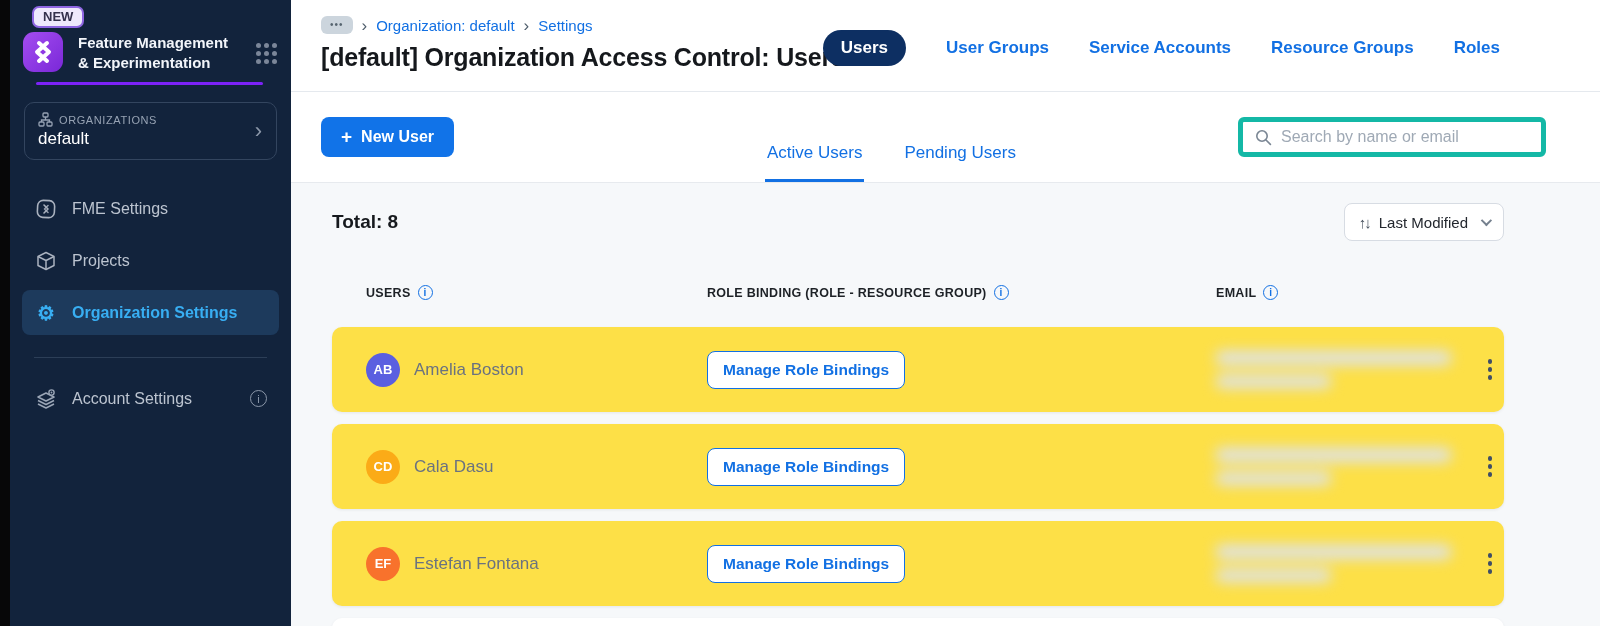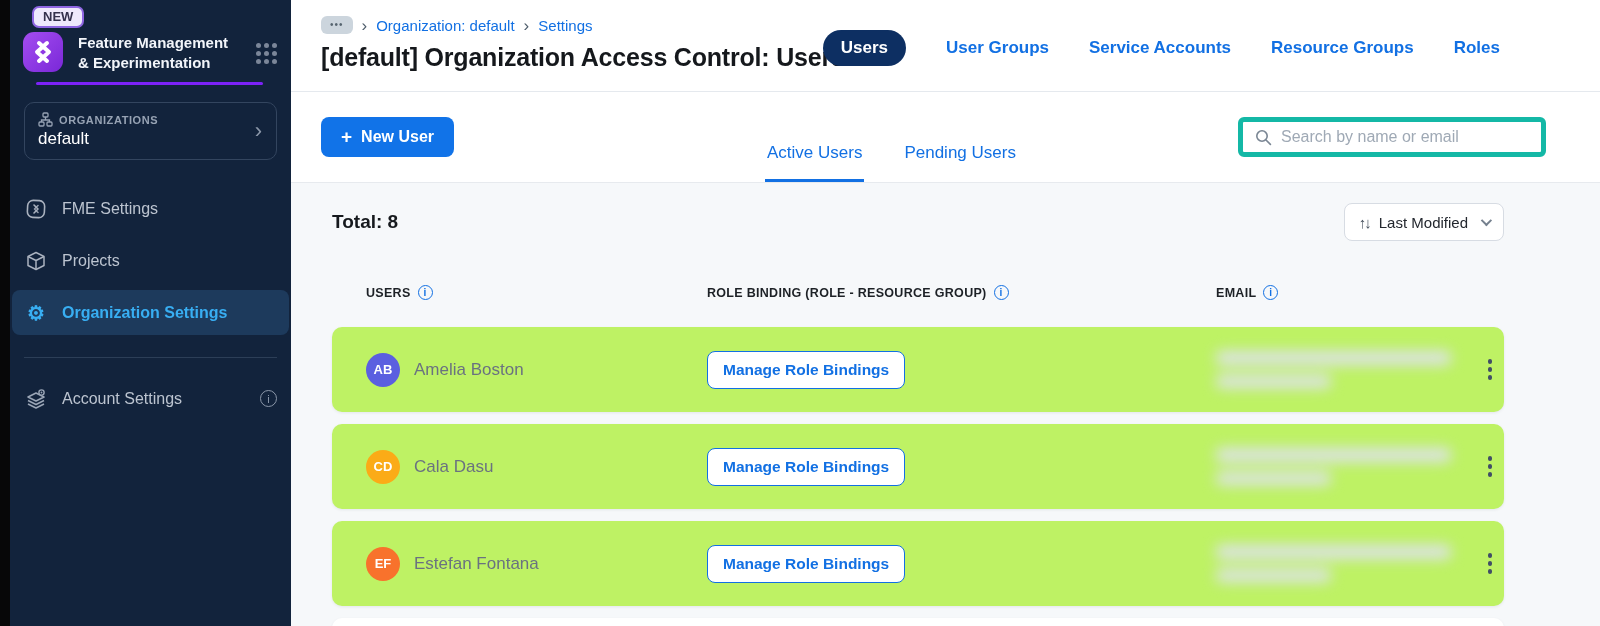--- a/index.html
+++ b/index.html
@@ -17,26 +17,26 @@
   .sb-brand { display:flex; align-items:flex-start; gap:14px; margin-top:3px; }
   .logo-mark { width:42px; height:42px; flex:0 0 auto; }
   .brand-title { font-size:15px; font-weight:bold; line-height:1.32; color:#f2f5fa; width:158px; padding-top:2px; }
   .apps-grid { margin-left:auto; margin-top:12px; display:grid; grid-template-columns:repeat(3,5px); gap:3px; cursor:pointer; }
   .apps-grid i { width:5px; height:5px; border-radius:50%; background:#7b8699; }
   .purple-rule { height:3px; background:#7c22f7; border-radius:2px; margin:9px 14px 0; }
 
   .org-box { margin:17px 14px 0; border:1px solid #33455f; border-radius:10px; padding:9px 12px 10px 13px;
     position:relative; cursor:pointer; }
   .org-label-row { display:flex; align-items:center; gap:6px; }
-  .org-label { font-size:11px; font-weight:bold; letter-spacing:.6px; color:#97a3b4; }
+  .org-label { font-size:11px; font-weight:normal; letter-spacing:.6px; color:#97a3b4; }
   .org-value { font-size:17px; color:#fff; margin-top:2px; }
   .org-chevron { position:absolute; right:14px; top:50%; transform:translateY(-50%);
     color:#8b97a9; font-size:22px; line-height:1; }
 
-  .sb-nav { margin-top:26px; padding:0 2px; }
+  .sb-nav { margin-top:26px; padding:0 12px; }
   .sb-item { height:45px; display:flex; align-items:center; gap:14px; padding:0 12px; border-radius:8px;
     color:#bcc4d0; font-size:16px; cursor:pointer; margin-bottom:7px; }
   .sb-item .sb-ic { width:24px; display:flex; justify-content:center; align-items:center; }
   .sb-item.active { background:#1d3a5c; color:#38aef2; font-weight:bold; }
   .sb-item.active .gear-glyph { color:#38aef2; }
   .gear-glyph { font-size:20px; line-height:1; color:#aab2bf; }
   .sb-divider { border-top:1px solid #2c3e57; margin:22px 12px 18px; }
   .sb-info { margin-left:auto; width:17px; height:17px; border:1.5px solid #8b97a9; border-radius:50%;
     color:#8b97a9; font-size:11px; display:flex; align-items:center; justify-content:center; font-style:normal; }
 
@@ -83,21 +83,21 @@
   .grid-cols { display:grid; grid-template-columns:341px 509px 1fr 48px; align-items:center;
     padding-left:34px; padding-right:18px; }
   .thead-row { margin-top:44px; }
   .th-cell { display:flex; align-items:center; gap:7px; font-size:12.5px; font-weight:bold; color:#1d2126;
     letter-spacing:.3px; }
   .info-blue { width:15px; height:15px; border:1.5px solid #1270e3; border-radius:50%; color:#1270e3;
     font-size:10px; display:inline-flex; align-items:center; justify-content:center; font-style:normal;
     font-weight:bold; cursor:pointer; flex:0 0 auto; }
 
   .cards { margin-top:27px; }
-  .card { background:#bef264; border-radius:10px; height:85px; margin-bottom:12px;
+  .card { background:#fde047; border-radius:10px; height:85px; margin-bottom:12px;
     box-shadow:0 1px 3px rgba(23,34,57,.08); }
   .user-cell { display:flex; align-items:center; gap:14px; }
   .avatar { width:34px; height:34px; border-radius:50%; color:#fff; font-size:13px; font-weight:bold;
     display:flex; align-items:center; justify-content:center; flex:0 0 auto; }
   .user-name { font-size:17px; color:#6a7280; }
   .btn-outline { background:#fff; border:1.5px solid #1270e3; color:#1270e3; border-radius:8px;
     padding:9px 15px; font-size:15.5px; font-weight:bold; cursor:pointer; font-family:inherit; }
   .blur-email { filter:blur(7px); display:flex; flex-direction:column; gap:10px; width:250px; }
   .blur-email i { display:block; background:#dde2ea; border-radius:5px; }
   .blur-email i:nth-child(1) { width:235px; height:14px; }

